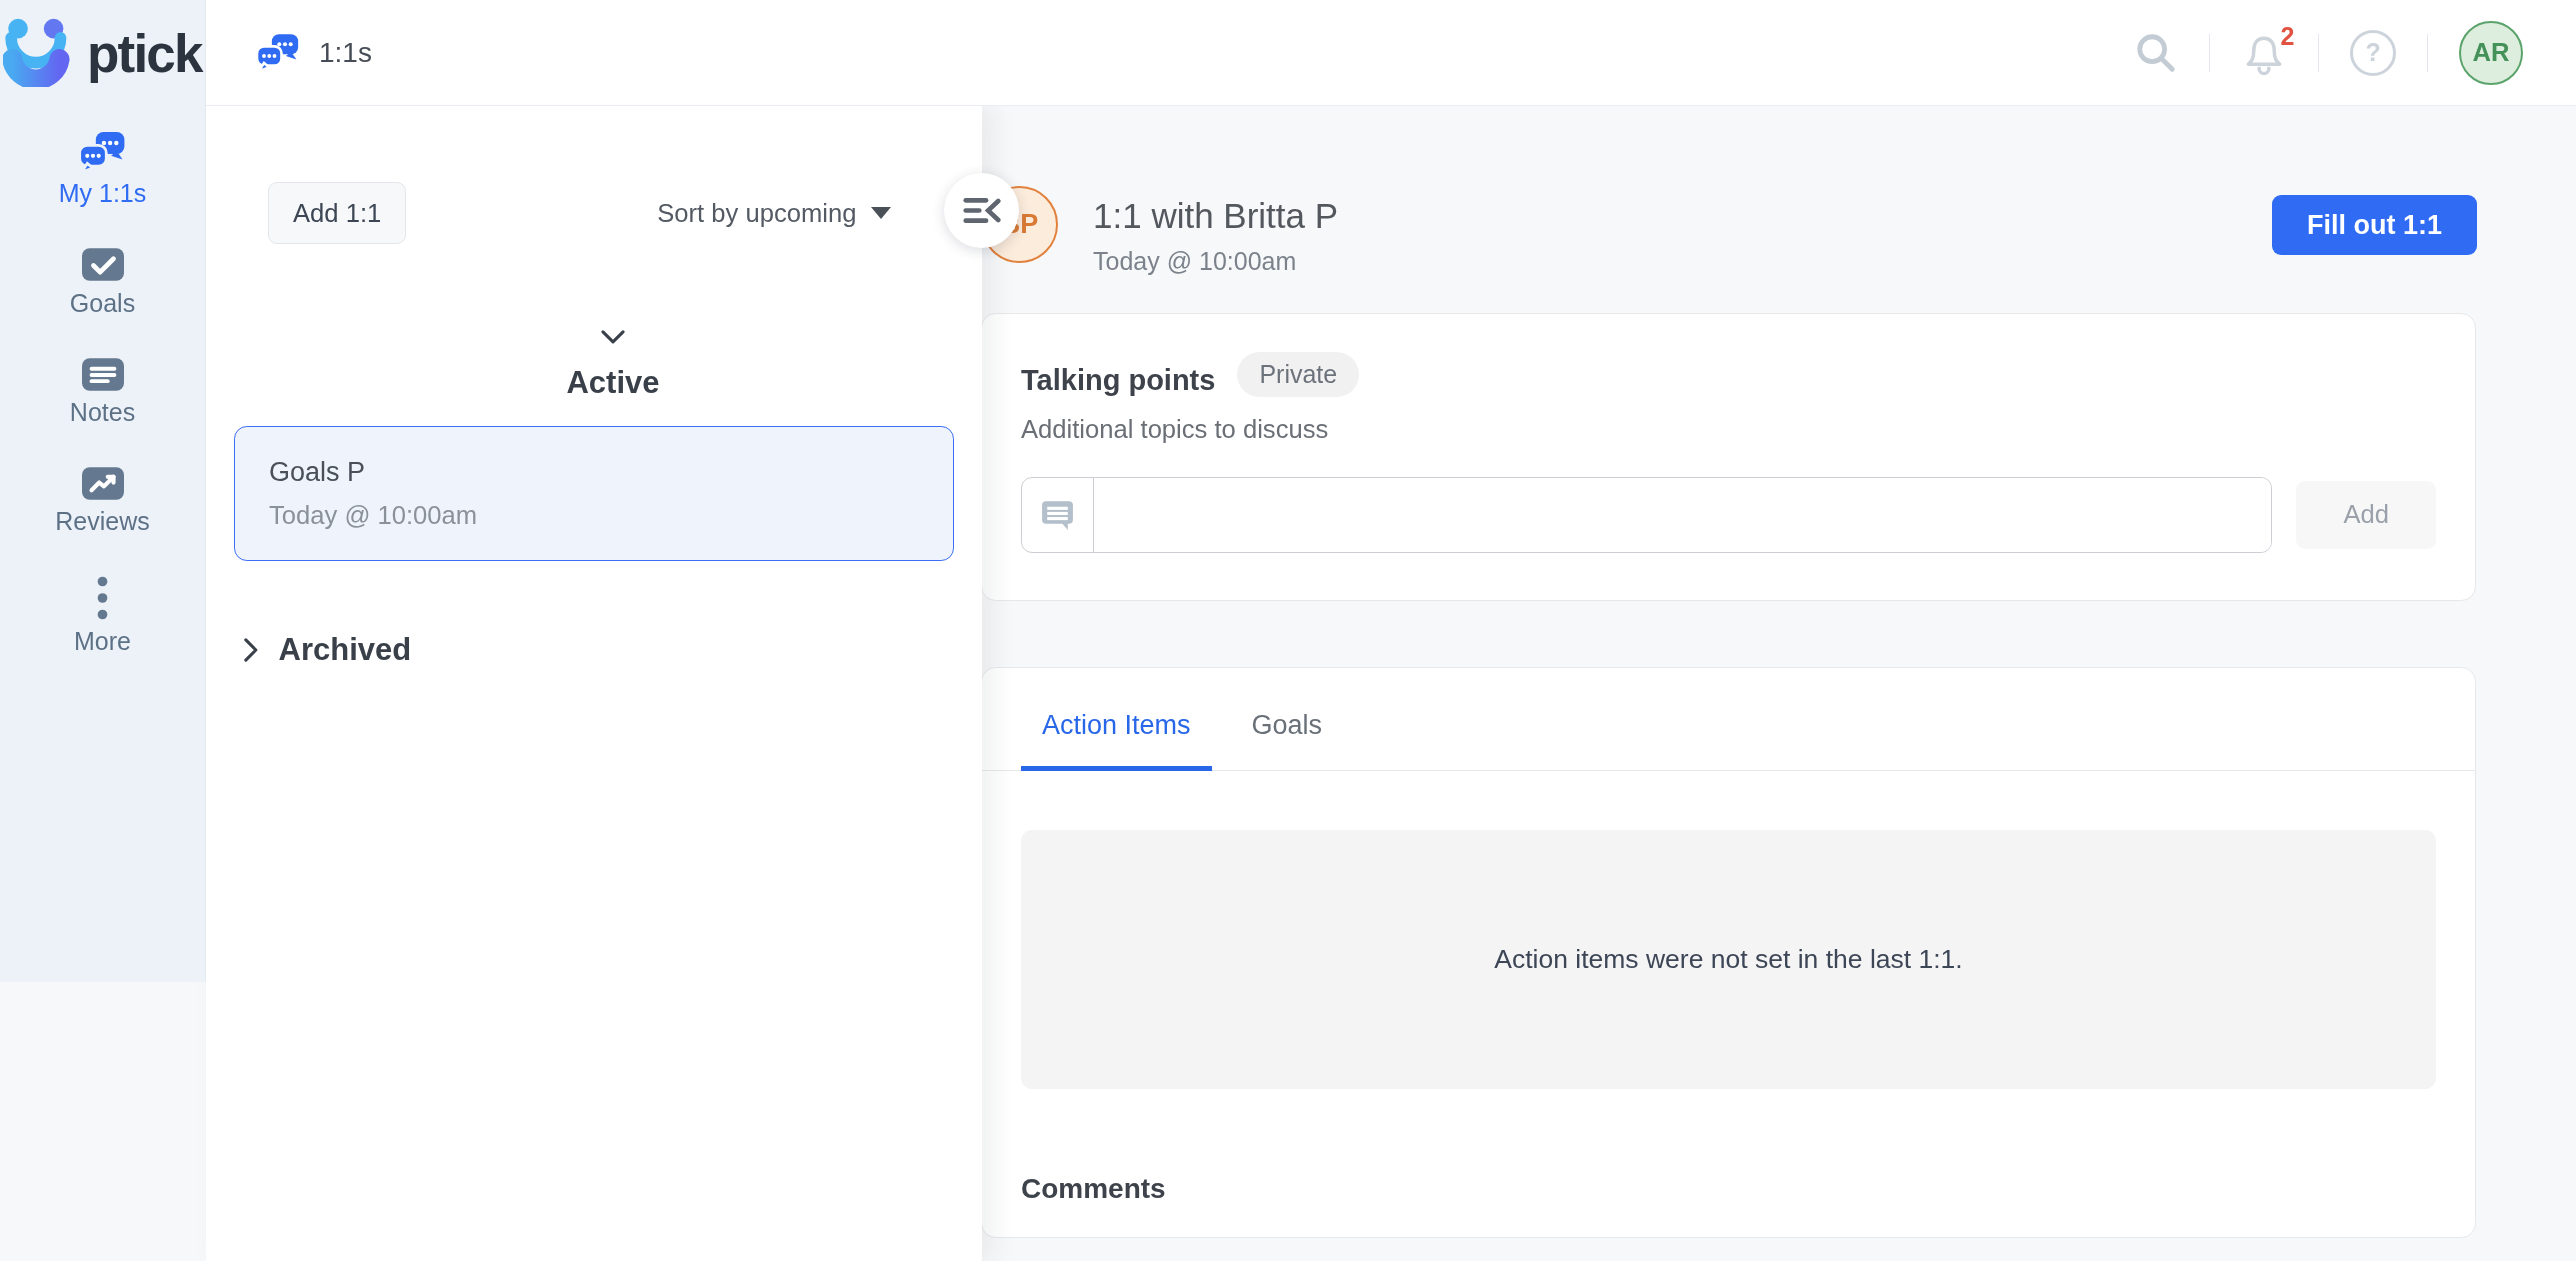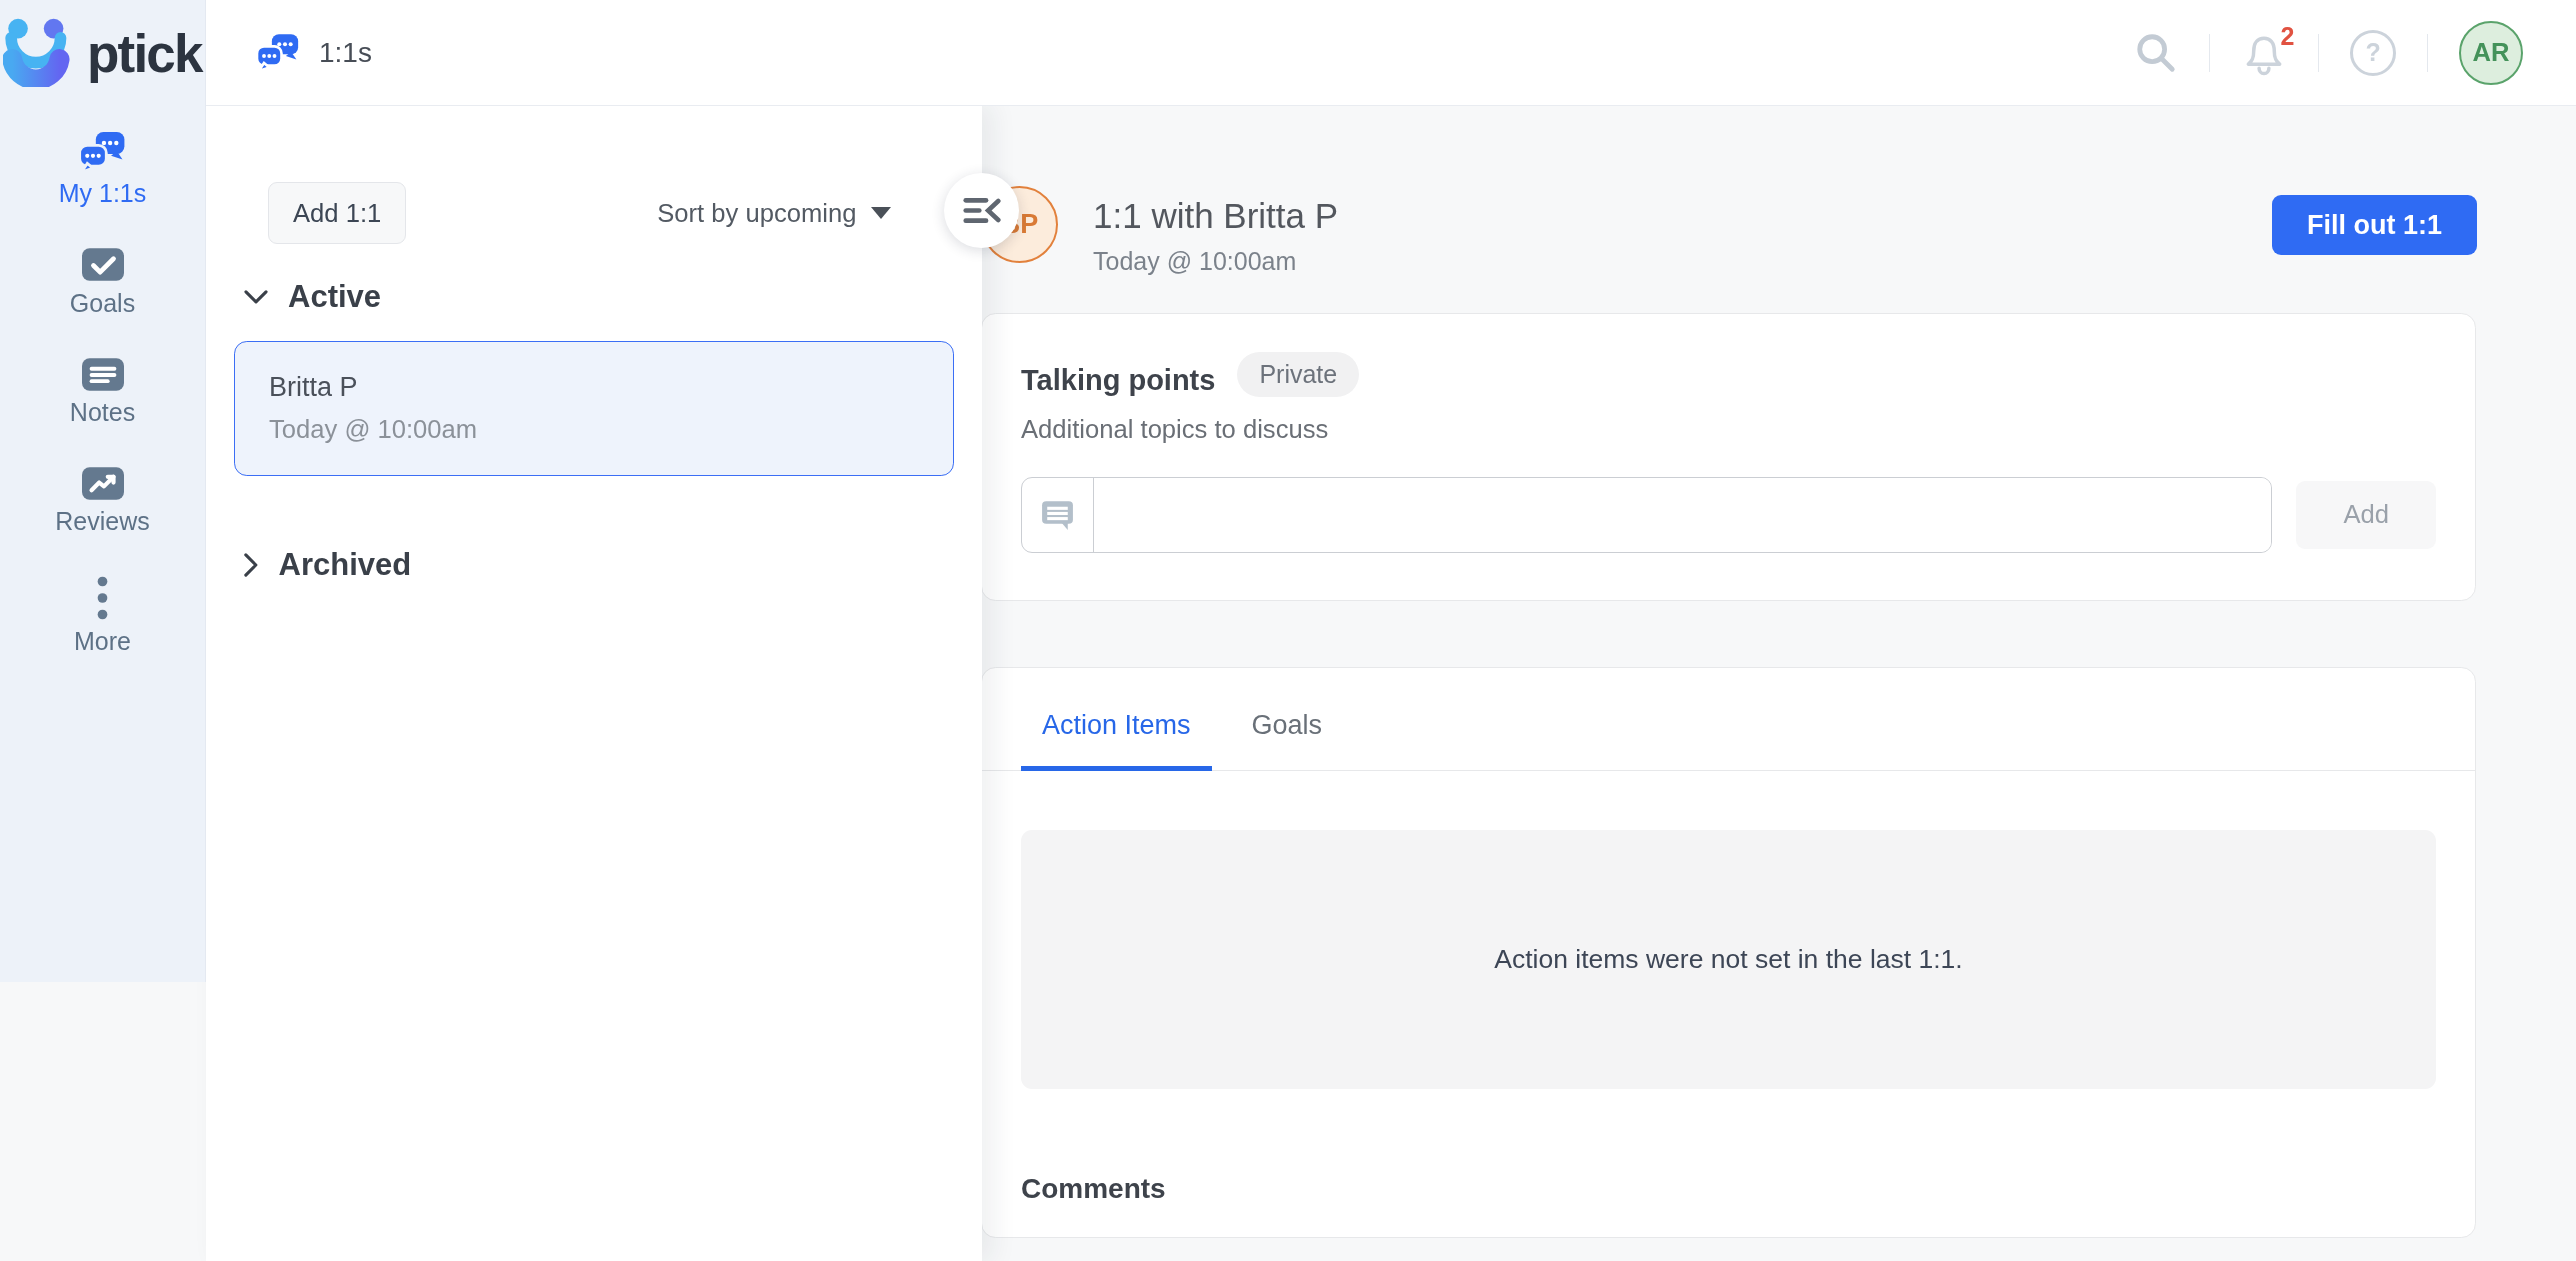--- a/index.html
+++ b/index.html
@@ -54,21 +54,21 @@
   }
   .sort-ctl{margin-left:auto;display:flex;align-items:center;gap:14.6px;cursor:pointer;}
   .sort-label{font-size:25.6px;color:#535a63;}
   .sort-caret{width:0;height:0;border-left:10px solid transparent;border-right:10px solid transparent;border-top:12.8px solid #4a5058;}
   .collapse-btn{
     position:absolute;right:-37px;top:68px;width:75px;height:75px;border-radius:50%;
     background:#ffffff;border:none;box-shadow:0 2.7px 12.8px rgba(30,40,60,0.16);
     display:flex;align-items:center;justify-content:center;cursor:pointer;z-index:40;
   }
   .section-header{display:flex;align-items:center;gap:20px;margin:71px 0 0 38px;cursor:pointer;}
-  .section-header.first{margin-top:35px;}
+  .section-header.first{margin-top:86px;flex-direction:column;}
   .section-label{font-size:31px;font-weight:600;color:#3a4049;}
   .meeting-card{
     margin:25.6px 28px 0 28px;height:135px;border-radius:12.8px;cursor:pointer;
     display:flex;flex-direction:column;justify-content:center;padding-left:34px;box-sizing:border-box;
   }
   .meeting-card.selected{background:#eef3fc;border:1.8px solid #3b6ef5;}
   .meeting-name{font-size:27px;color:#4a505a;}
   .meeting-time{font-size:25.6px;color:#8b9199;margin-top:12.8px;}
   
   .main{position:absolute;left:864px;top:105px;right:0;bottom:0;background:#f7f8f9;}
@@ -271,21 +271,21 @@
     </button>
 
     <div class="section-header first">
       <svg width="24" height="14.6" viewBox="0 0 26 16">
         <path d="M2 2 L13 13 L24 2" fill="none" stroke="#3a4049" stroke-width="3.4" stroke-linecap="round" stroke-linejoin="round"></path>
       </svg>
       <span class="section-label">Active</span>
     </div>
 
     <div class="meeting-card selected">
-      <div class="meeting-name">Britta P</div>
+      <div class="meeting-name">Goals P</div>
       <div class="meeting-time">Today @ 10:00am</div>
     </div>
 
     <div class="section-header">
       <svg width="14.6" height="24" viewBox="0 0 16 26">
         <path d="M2 2 L13 13 L2 24" fill="none" stroke="#3a4049" stroke-width="3.4" stroke-linecap="round" stroke-linejoin="round"></path>
       </svg>
       <span class="section-label">Archived</span>
     </div>
   </section>

